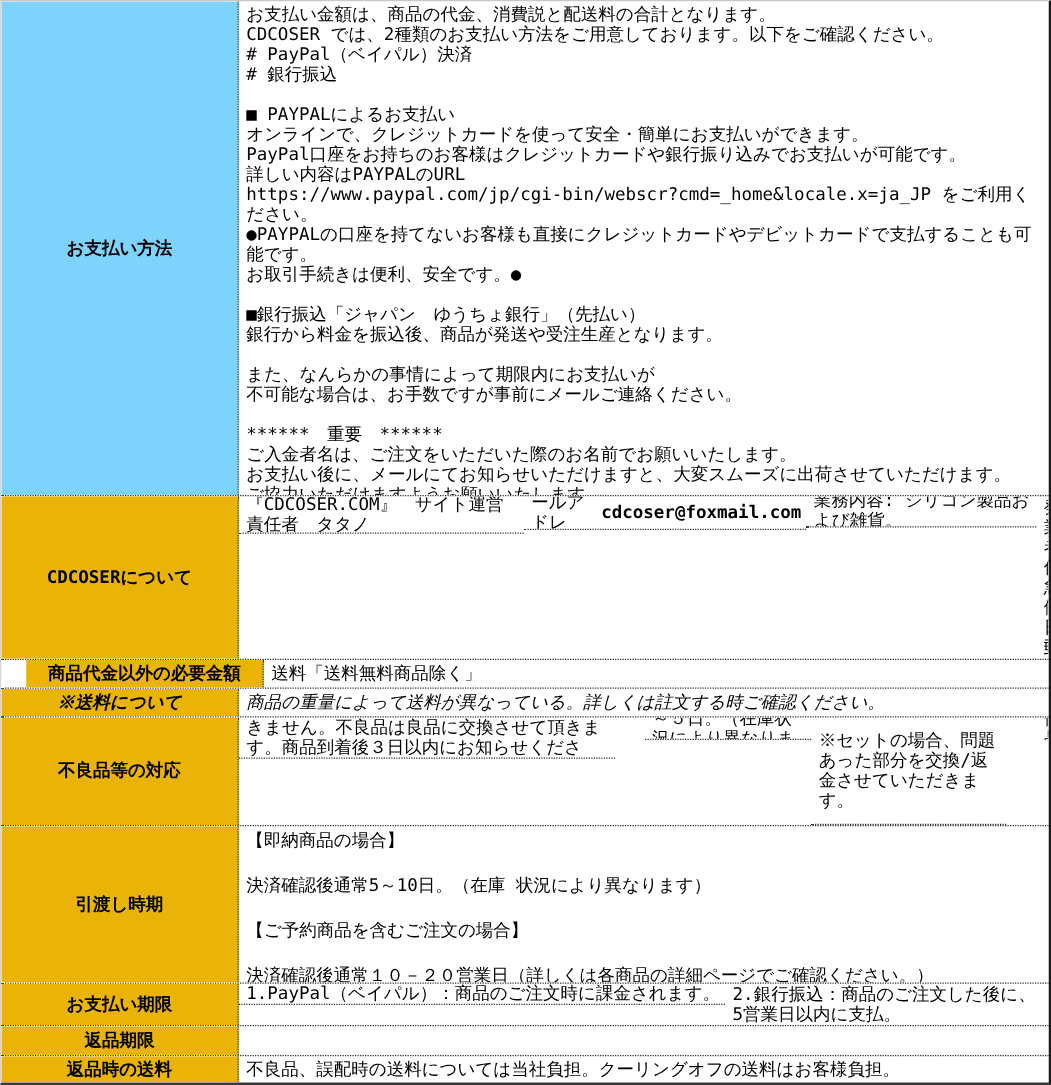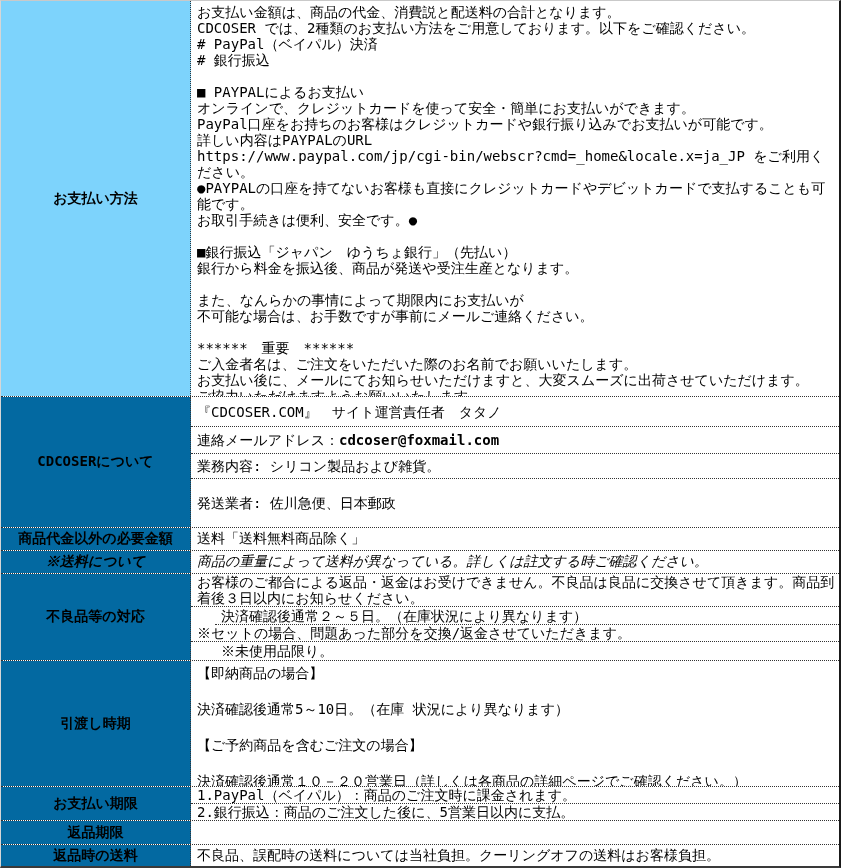--- a/index.html
+++ b/index.html
@@ -7,30 +7,30 @@
        font-family:"DejaVu Sans Mono","Liberation Mono",monospace;
        font-size:14px;color:#000;}
   .table{box-sizing:border-box;width:841px;height:868px;
          border-top:1px solid #c9c9c9;border-left:1px solid #d6d6d6;
          border-right:2px solid #1a1a1a;border-bottom:2px solid #3a3a3a;
          display:flex;flex-direction:column;overflow:hidden;}
   .row{box-sizing:border-box;display:flex;border-bottom:1px dotted #333;overflow:hidden;}
   .row:last-child{border-bottom:none;}
   .label{box-sizing:border-box;width:190px;flex:0 0 190px;border-right:1px dotted #333;
          display:flex;align-items:center;justify-content:center;text-align:center;
-         font-weight:bold;background:#0369a1;padding:0 4px;}
+         font-weight:bold;background:#eab308;padding:0 4px;}
   .label.white{background:#7dd3fc;}
   .content{flex:1;min-width:0;overflow:hidden;}
   .textblock{white-space:pre-line;line-height:16px;padding:3px 4px 0 6px;}
-  .cells{flex:1;min-width:0;display:flex;flex-direction:column;overflow:hidden;justify-content:flex-end;}
+  .cells{flex:1;min-width:0;display:flex;overflow:hidden;justify-content:flex-end;}
   .subcell{box-sizing:border-box;display:flex;align-items:center;
            padding:0 4px 0 6px;line-height:16px;overflow:hidden;}
   .subcell:not(:last-child){border-bottom:1px dotted #333;}
   .subcell:last-child{flex:1;}
-  .r1{height:396px;} .r2{height:131px;} .r3{height:23px;} .r4{height:23px;font-style:italic;}
+  .r1{height:396px;} .r2{height:131px;} .r3{height:23px;padding-left:20px;} .r4{height:23px;font-style:italic;}
   .r5{height:87px;} .r6{height:126px;} .r7{height:34px;} .r8{height:24px;} .r9{height:21px;}
   .h30{height:30px;} .h27{height:27px;} .h25{height:25px;} .h24{height:24px;}
   .h33{height:33px;} .h18{height:18px;margin-left:24px;} .h17{height:17px;}
   .lh18{line-height:18px;}
   .single{display:flex;align-items:center;padding-left:6px;}
   b.email{font-weight:bold;}
 </style>
 </head>
 <body>
 

